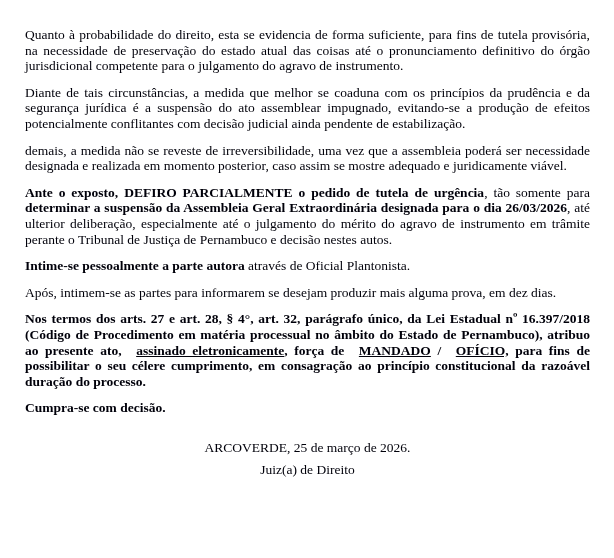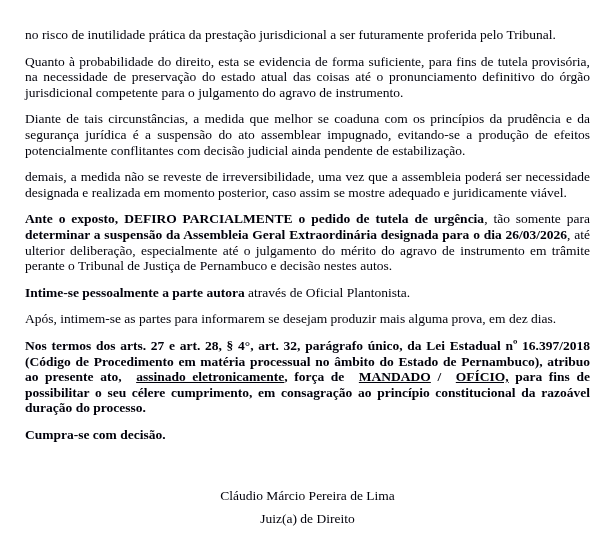--- a/index.html
+++ b/index.html
@@ -29,36 +29,35 @@
   .center { text-align: center; }
   .date-line { margin-top: 24px; }
   .sig-name { margin-top: 46px; }
   .sig-title { margin-top: 7px; }
 </style>
 </head>
 <body>
 
 <div class="page">
 
-  <p class="para"><span>no risco de inutilidade prática da prestação jurisdicional a ser futuramente proferida pelo Tribunal.</span></p>
 
   <p class="para"><span>Quanto à probabilidade do direito, esta se evidencia de forma suficiente, para fins de tutela provisória, na necessidade de preservação do estado atual das coisas até o pronunciamento definitivo do órgão jurisdicional competente para o julgamento do agravo de instrumento.</span></p>
 
   <p class="para"><span>Diante de tais circunstâncias, a medida que melhor se coaduna com os princípios da prudência e da segurança jurídica é a suspensão do ato assemblear impugnado, evitando-se a produção de efeitos potencialmente conflitantes com decisão judicial ainda pendente de estabilização.</span></p>
 
   <p class="para"><span>demais, a medida não se reveste de irreversibilidade, uma vez que a assembleia poderá ser necessidade designada e realizada em momento posterior, caso assim se mostre adequado e juridicamente viável.</span></p>
 
   <p class="para"><span class="b">Ante o exposto, DEFIRO PARCIALMENTE o pedido de tutela de urgência</span><span>, tão somente para </span><span class="b">determinar a suspensão da Assembleia Geral Extraordinária designada para o dia 26/03/2026</span><span>, até ulterior deliberação, especialmente até o julgamento do mérito do agravo de instrumento em trâmite perante o Tribunal de Justiça de Pernambuco e decisão nestes autos.</span></p>
 
   <p class="para"><span class="b">Intime-se pessoalmente a parte autora</span><span> através de Oficial Plantonista.</span></p>
 
   <p class="para"><span>Após, intimem-se as partes para informarem se desejam produzir mais alguma prova, em dez dias.</span></p>
 
   <p class="para"><span class="b">Nos termos dos arts. 27 e art. 28, § 4°, art. 32, parágrafo único, da Lei Estadual nº 16.397/2018 (Código de Procedimento em matéria processual no âmbito do Estado de Pernambuco), atribuo ao presente ato, </span><span class="b u">assinado eletronicamente</span><span class="b">, força de </span><span class="b u">MANDADO</span><span class="b"> / </span><span class="b u">OFÍCIO,</span><span class="b"> para fins de possibilitar o seu célere cumprimento, em consagração ao princípio constitucional da razoável duração do processo.</span></p>
 
   <p class="para"><span class="b">Cumpra-se com decisão.</span></p>
 
+  <p class="center date-line">ARCOVERDE, 25 de março de 2026.</p>
 
-  <p class="center sig-name">Cláudio Márcio Pereira de Lima</p>
 
   <p class="center sig-title">Juiz(a) de Direito</p>
 
 </div>
 
 </body></html>

